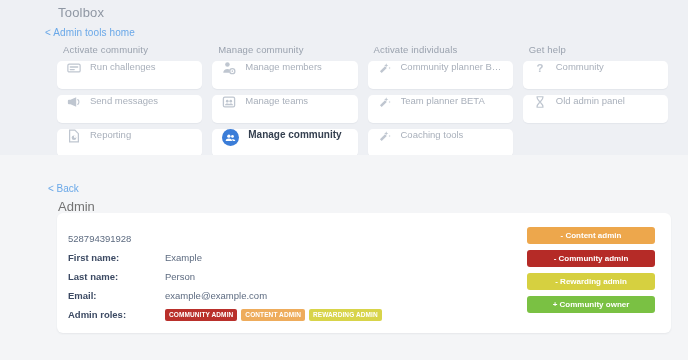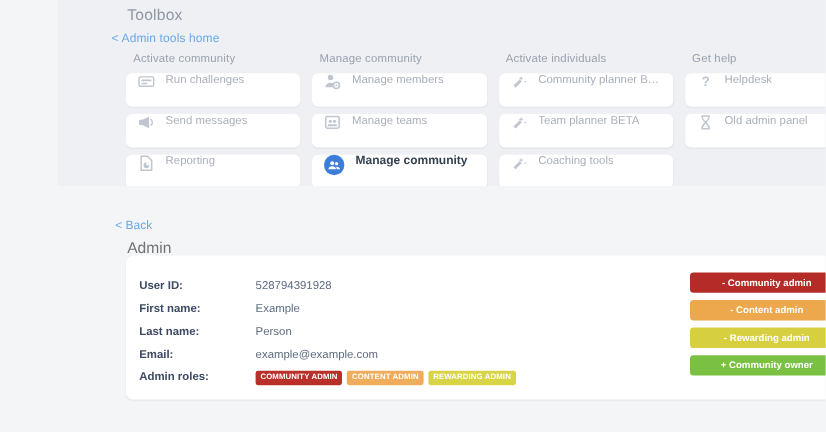--- a/index.html
+++ b/index.html
@@ -2,21 +2,21 @@
 <html><head>
 <meta charset="utf-8">
 <style>
   * { box-sizing: border-box; margin: 0; padding: 0; }
   html, body {
     width: 688px; height: 360px;
     font-family: "Liberation Sans", sans-serif;
     background: #f4f5f7;
     overflow: hidden;
   }
-  .page { position: relative; width: 632px; height: 360px; margin-left: 48px; }
+  .page { position: relative; width: 632px; height: 360px; }
 
   
   .toolbox {
     position: absolute; left: 0; top: 0; width: 688px; height: 155px;
     background: #eef0f4;
   }
   .toolbox-title {
     position: absolute; left: 58px; top: 5px;
     font-size: 13px; color: #8f97a3; letter-spacing: .2px;
   }
@@ -215,21 +215,21 @@
           </div>
         </div>
         <div class="column">
           <div class="col-head">Get help</div>
           <div class="tool-btn">
             <span class="ico">
               <svg width="14" height="14" viewBox="0 0 16 16" fill="currentColor">
                 <text x="8" y="12.4" text-anchor="middle" font-family="Liberation Sans, sans-serif" font-size="13" font-weight="bold">?</text>
               </svg>
             </span>
-            <span class="label">Helpdesk</span>
+            <span class="label">Community</span>
           </div>
           <div class="tool-btn">
             <span class="ico">
               <svg width="14" height="14" viewBox="0 0 16 16" fill="none" stroke="currentColor" stroke-width="1.4">
                 <path d="M4 2h8M4 14h8M4.6 2.4c0 3 2.4 4.2 3.4 5.6 1-1.4 3.4-2.6 3.4-5.6M4.6 13.6c0-3 2.4-4.2 3.4-5.6 1 1.4 3.4 2.6 3.4 5.6"></path>
               </svg>
             </span>
             <span class="label">Old admin panel</span>
           </div>
           <div class="tool-btn spacer"></div>
@@ -237,21 +237,20 @@
       </div>
   </div>
 
   <div class="admin-section">
     <div class="back-link">&lt; Back</div>
     <div class="admin-title">Admin</div>
 
     <div class="admin-card">
       <div class="fields" id="fields">
           <div class="field-row">
-            <div class="field-label">User ID:</div>
             <div class="field-value">528794391928</div>
           </div>
           <div class="field-row">
             <div class="field-label">First name:</div>
             <div class="field-value">Example</div>
           </div>
           <div class="field-row">
             <div class="field-label">Last name:</div>
             <div class="field-value">Person</div>
           </div>
@@ -262,21 +261,21 @@
           <div class="field-row">
             <div class="field-label">Admin roles:</div>
             <div class="badges">
               <span class="badge" style="background: rgb(185, 48, 43);">COMMUNITY ADMIN</span>
               <span class="badge" style="background: rgb(238, 172, 92);">CONTENT ADMIN</span>
               <span class="badge" style="background: rgb(216, 212, 74);">REWARDING ADMIN</span>
             </div>
           </div>
         </div>
       <div class="actions" id="actions">
+          <div class="action-btn" style="background: rgb(237, 167, 76);">- Content admin</div>
           <div class="action-btn" style="background: rgb(181, 43, 39);">- Community admin</div>
-          <div class="action-btn" style="background: rgb(237, 167, 76);">- Content admin</div>
           <div class="action-btn" style="background: rgb(214, 208, 64); text-align: center;">- Rewarding admin</div>
           <div class="action-btn" style="background: rgb(122, 193, 67);">+ Community owner</div>
         </div>
     </div>
   </div>
 
 </div>
 
 </body></html>

